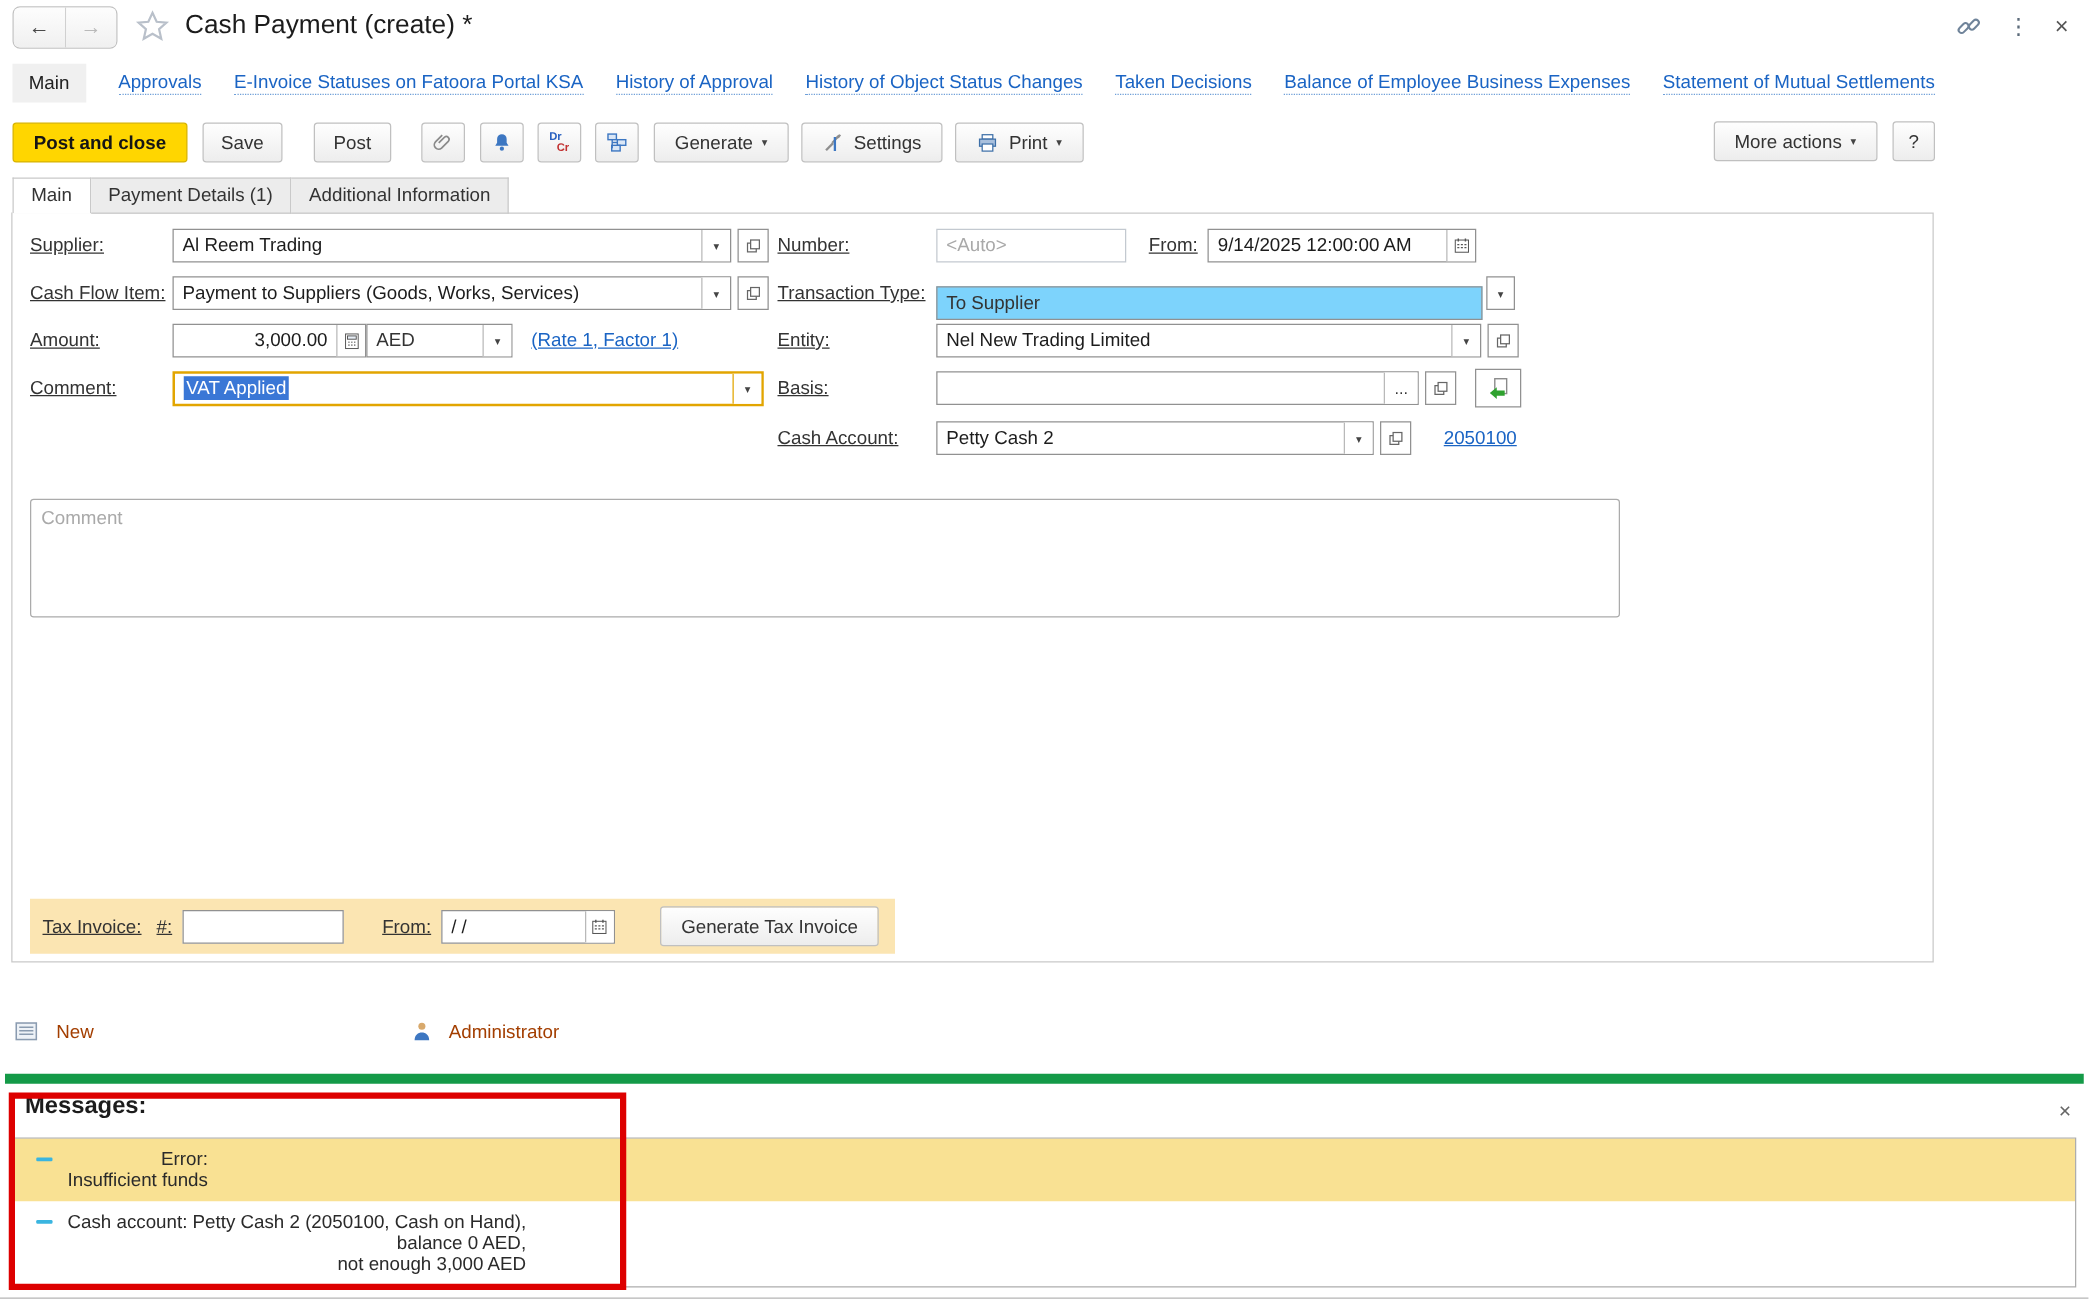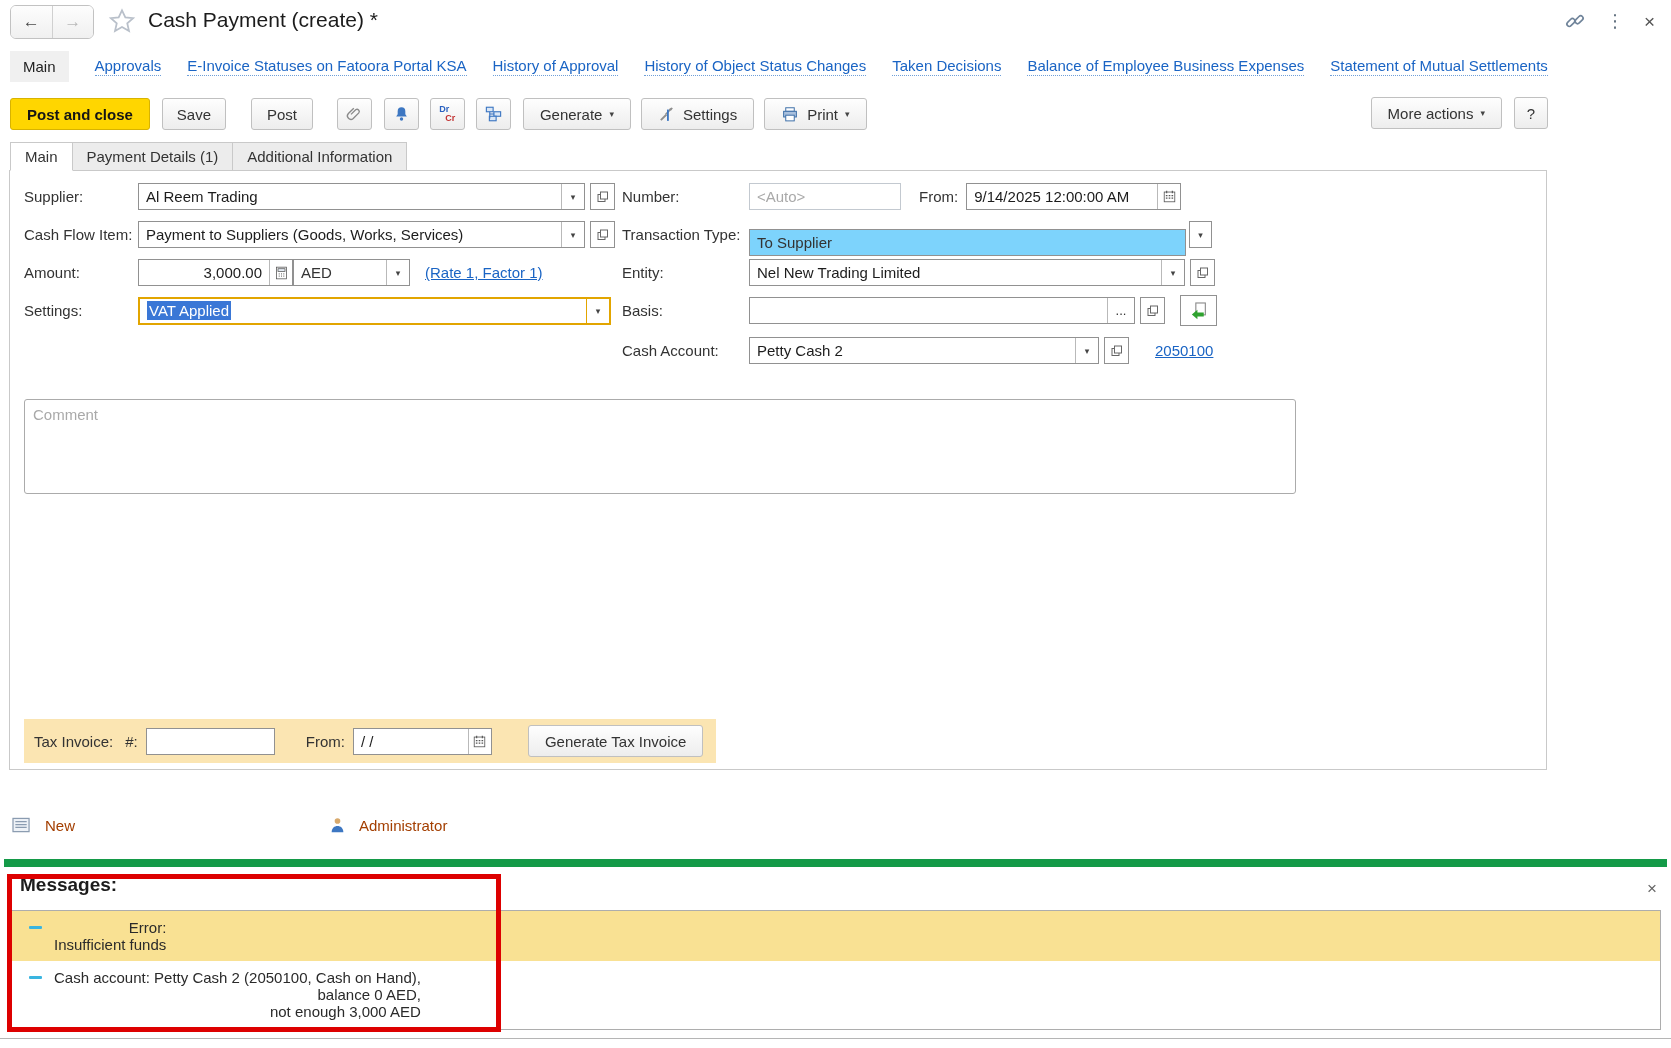--- a/index.html
+++ b/index.html
@@ -39,21 +39,21 @@
   .tabs { position:absolute; top:142px; left:10px; display:flex; z-index:3; }
   .tab { height:29px; display:flex; align-items:center; padding:0 14px; font-size:15px; background:#ececec; border:1px solid #c9c9c9; border-left:none; cursor:pointer; }
   .tab:first-child { border-left:1px solid #c9c9c9; }
   .tab.active { background:#fff; border-bottom:1px solid #fff; }
 
   
   .panel { position:absolute; top:170px; left:9px; width:1538px; height:600px; border:1px solid #c9c9c9; background:#fff; }
   .colL { position:absolute; left:14px; top:12px; width:600px; }
   .colR { position:absolute; left:612px; top:12px; width:620px; }
   .frow { display:flex; align-items:center; margin-bottom:11px; height:27px; }
-  .lbl { font-size:15px; color:#333; flex:none; }
+  .lbl { font-size:15px; color:#333; flex:none;text-decoration:underline; }
   .lblL { width:114px; }
   .lblR { width:127px; }
   .fg { display:flex; align-items:stretch; height:27px; border:1px solid #919191; background:#fff; }
   .fg input { border:none; outline:none; font-size:15px; padding:0 7px; flex:1; min-width:0; font-family:inherit; color:#1c1c1c; background:transparent; }
   .fg .val { display:flex; align-items:center; padding:0 7px; font-size:15px; flex:1; }
   .inbtn { width:23px; flex:none; display:flex; align-items:center; justify-content:center; border-left:1px solid #b9b9b9; background:#fff; cursor:pointer; font-size:9px; color:#444; }
   .sqbtn { width:25px; height:27px; flex:none; border:1px solid #919191; background:#fff; display:flex; align-items:center; justify-content:center; margin-left:5px; cursor:pointer; font-size:9px; color:#444; }
   .fieldlink { font-size:15px; color:#1a64c4; text-decoration:underline; cursor:pointer; white-space:nowrap; }
   .numfield { border-color:#c3c9d0; }
   .numfield input::placeholder, .comment::placeholder { color:#a9a9a9; }
@@ -248,21 +248,21 @@
           </span>
         </div>
         <div class="fg" style="width:117px;">
           <span class="val">AED</span>
           <span class="inbtn">▾</span>
         </div>
         <span class="fieldlink" style="margin-left:15px">(Rate 1, Factor 1)</span>
       </div>
 
       <div class="frow">
-        <span class="lbl lblL">Settings:</span>
+        <span class="lbl lblL">Comment:</span>
         <div class="fg goldfocus" style="width:473px">
           <span class="val">
               <span class="selblue">VAT Applied</span>
             </span>
           <span class="inbtn" style="border-left-color:#e2a500">▾</span>
         </div>
       </div>
     </div>
 
     <div class="colR">

